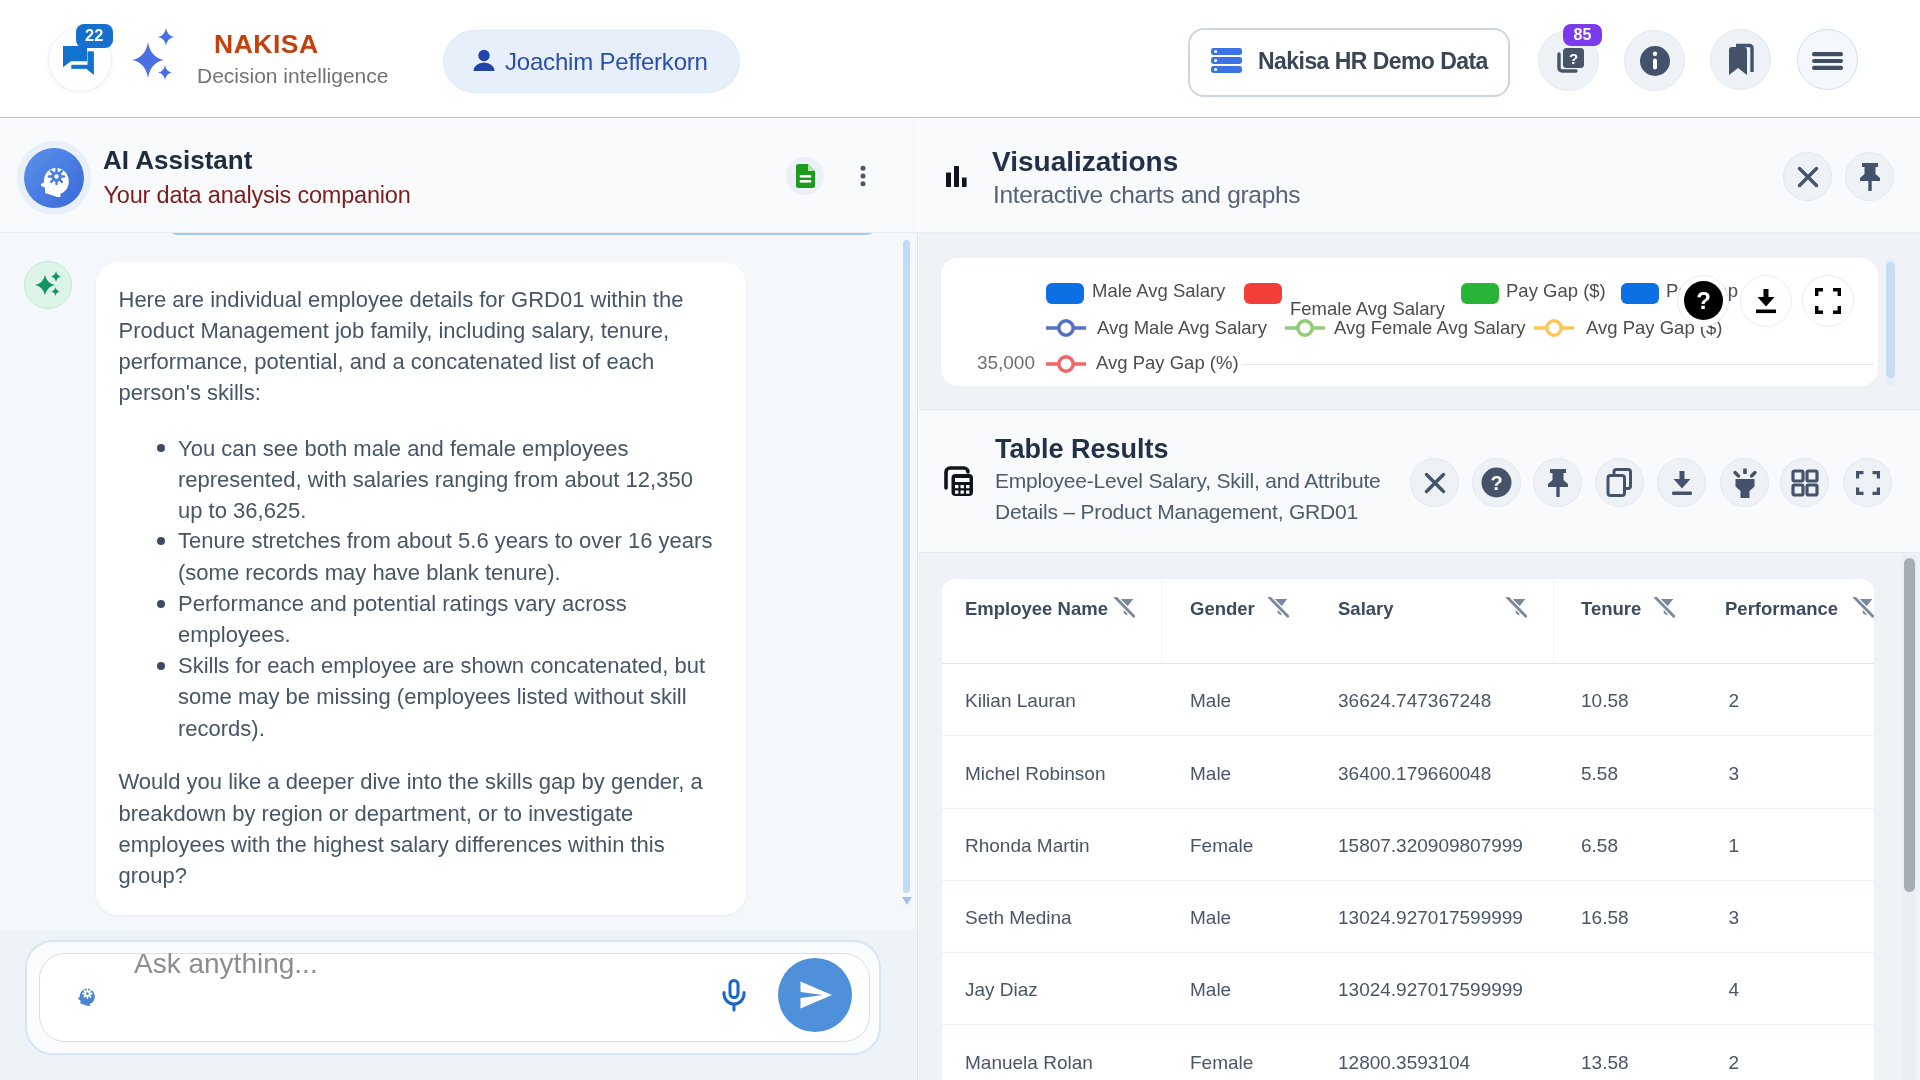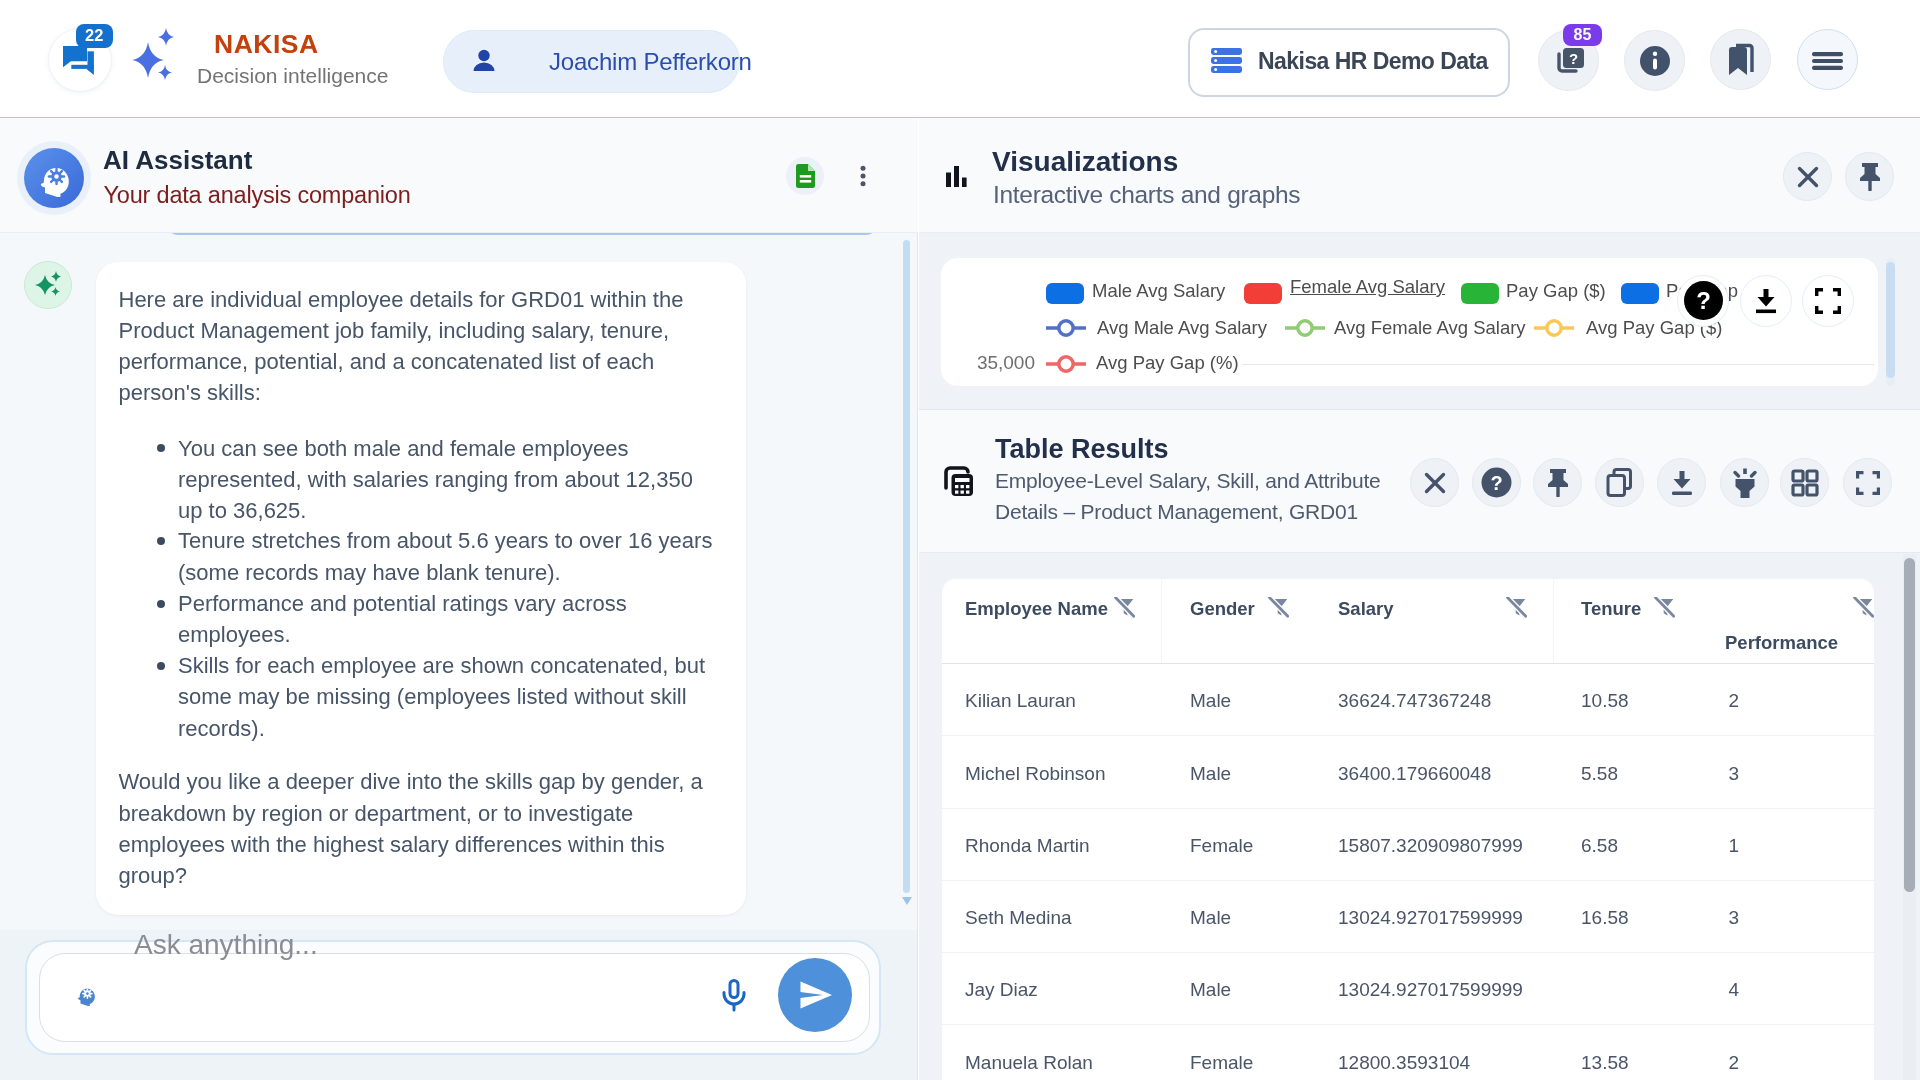--- a/index.html
+++ b/index.html
@@ -43,21 +43,21 @@
     <path d="M37 39 Q38 45.5 44 46.5 Q38 47.5 37 54 Q36 47.5 30 46.5 Q36 45.5 37 39 Z" fill="#4a6fe3"></path>
   </svg>
   <div class="abs" style="left:214px;top:29px;font-size:26.5px;font-weight:bold;color:#c2410c;letter-spacing:.5px;">NAKISA</div>
   <div class="abs" style="left:197px;top:64px;font-size:21px;color:#737373;">Decision intelligence</div>
 
   <div class="abs" style="left:443px;top:30px;width:297px;height:63px;border-radius:32px;background:#e7f0fa;border:1px solid #dcebf8;"></div>
   <svg class="abs" style="left:470px;top:47px;" width="28" height="28" viewBox="0 0 28 28">
     <circle cx="14" cy="8.5" r="5.7" fill="#2244a8"></circle>
     <path d="M3.5 24 a10.5 8.6 0 0 1 21 0 z" fill="#2244a8"></path>
   </svg>
-  <div class="abs" style="left:505px;top:48px;font-size:24px;letter-spacing:-0.2px;color:#2b4dae;margin-left:44px;">Joachim Pefferkorn</div>
+  <div class="abs" style="left:505px;top:48px;font-size:24px;letter-spacing:-0.2px;color:#2b4dae;">Joachim Pefferkorn</div>
 
   <div class="abs" style="left:1188px;top:28px;width:322px;height:69px;border-radius:16px;background:#ffffff;border:2px solid #ccd6e2;"></div>
   <svg class="abs" style="left:1211px;top:48px;" width="31" height="25" viewBox="0 0 31 25">
     <rect x="0" y="0" width="31" height="7" rx="2.4" fill="#3b72e4"></rect>
         <circle cx="4.6" cy="3.5" r="1.5" fill="#fff"></circle>
     <rect x="0" y="9" width="31" height="7" rx="2.4" fill="#3b72e4"></rect>
         <circle cx="4.6" cy="12.5" r="1.5" fill="#fff"></circle>
     <rect x="0" y="18" width="31" height="7" rx="2.4" fill="#3b72e4"></rect>
         <circle cx="4.6" cy="21.5" r="1.5" fill="#fff"></circle>
   </svg>
@@ -179,21 +179,21 @@
       <line x1="20.5" y1="17.5" x2="20.5" y2="25.1"></line>
       <line x1="20.5" y1="17.5" x2="15.1" y2="22.9"></line>
       <line x1="20.5" y1="17.5" x2="12.9" y2="17.5"></line>
       <line x1="20.5" y1="17.5" x2="15.1" y2="12.1"></line>
       <line x1="20.5" y1="17.5" x2="20.5" y2="9.9"></line>
       <line x1="20.5" y1="17.5" x2="25.9" y2="12.1"></line>
     </g>
     <circle cx="20.5" cy="17.5" r="5.2" fill="#ffffff"></circle>
     <circle cx="20.5" cy="17.5" r="2.2" fill="#4a86cf"></circle>
   </svg>
-  <div class="abs" style="left:134px;top:811px;font-size:28px;color:#8c8c94;">Ask anything...</div>
+  <div class="abs" style="left:134px;top:830px;font-size:28px;color:#8c8c94;">Ask anything...</div>
   <svg class="abs" style="left:722px;top:861px;" width="24" height="33" viewBox="0 0 24 33">
     <rect x="8" y="1.5" width="8" height="17" rx="4" fill="none" stroke="#1a66c2" stroke-width="3"></rect>
     <path d="M2 13.5 v1.5 a10 10 0 0 0 20 0 v-1.5" fill="none" stroke="#1a66c2" stroke-width="3" stroke-linecap="round"></path>
     <line x1="12" y1="26" x2="12" y2="31" stroke="#1a66c2" stroke-width="3" stroke-linecap="round"></line>
   </svg>
   <div class="abs" style="left:778px;top:840px;width:74px;height:74px;border-radius:50%;background:#4e90d9;"></div>
   <svg class="abs" style="left:797px;top:859px;" width="37" height="36" viewBox="0 0 24 24">
     <path d="M2 21 L23 12 L2 3 V10 L17 12 L2 14 Z" fill="#ffffff"></path>
   </svg>
   
@@ -223,21 +223,21 @@
       <path d="M5 0 h16 v4 h-2.5 v7 l4.5 4 v3 h-20 v-3 l4.5 -4 v-7 h-2.5 z" fill="#44536a"></path>
       <line x1="13" y1="18" x2="13" y2="27" stroke="#44536a" stroke-width="3.4" stroke-linecap="round"></line>
     </svg>
   </div>
 
   <div class="abs" style="left:22px;top:140px;width:937px;height:128px;background:#ffffff;border-radius:17px;overflow:hidden;">
     <div id="legend" style="position:absolute;left:0;top:0;width:937px;height:128px;font-size:18.5px;color:#4d4d4d;">
       <div class="abs" style="left:105px;top:25px;width:38px;height:21px;border-radius:6px;background:#0d6fe4;"></div>
       <div class="abs lg" style="left:151px;top:23.2px;">Male Avg Salary</div>
       <div class="abs" style="left:303px;top:25px;width:38px;height:21px;border-radius:6px;background:#f23e36;"></div>
-      <div class="abs lg" style="left:349px;top:19px;text-decoration:underline;">Female Avg Salary</div>
+      <div class="abs lg" style="left:349px;top:41px;">Female Avg Salary</div>
       <div class="abs" style="left:520px;top:25px;width:38px;height:21px;border-radius:6px;background:#27b437;"></div>
       <div class="abs lg" style="left:565px;top:23.2px;">Pay Gap ($)</div>
       <div class="abs" style="left:680px;top:25px;width:38px;height:21px;border-radius:6px;background:#0d6fe4;"></div>
       <div class="abs lg" style="left:725px;top:23.2px;">Pay Gap (%)</div>
       <svg class="abs" style="left:105px;top:60px;" width="40" height="20" viewBox="0 0 40 20">
         <line x1="0" y1="10" x2="40" y2="10" stroke="#5470c6" stroke-width="3.5"></line>
         <circle cx="20" cy="10" r="7.2" fill="#ffffff" stroke="#5470c6" stroke-width="3.5"></circle>
       </svg>
       <div class="abs lg" style="left:156px;top:60.1px;">Avg Male Avg Salary</div>
       <svg class="abs" style="left:344px;top:60px;" width="40" height="20" viewBox="0 0 40 20">
@@ -376,21 +376,21 @@
             <use href="#funnel"></use>
           </svg>
       <div class="abs th" style="left:396.5px;top:19.5px;">Salary</div>
       <svg class="abs fil" style="left:563px;top:18px;">
             <use href="#funnel"></use>
           </svg>
       <div class="abs th" style="left:639.5px;top:19.5px;">Tenure</div>
       <svg class="abs fil" style="left:711px;top:18px;">
             <use href="#funnel"></use>
           </svg>
-      <div class="abs th" style="left:783.5px;top:19.5px;margin-top:34px;">Performance</div>
+      <div class="abs th" style="left:783.5px;top:19.5px;">Performance</div>
       <svg class="abs fil" style="left:910px;top:18px;">
             <use href="#funnel"></use>
           </svg>
       <div class="abs" style="left:0;top:84px;width:932px;height:1px;background:#dce4ee;"></div>
       <div class="abs td" style="left:23.5px;top:112.3px;">Kilian Lauran</div>
       <div class="abs td" style="left:248.5px;top:112.3px;">Male</div>
       <div class="abs td" style="left:396.5px;top:112.3px;">36624.747367248</div>
       <div class="abs td" style="left:639.5px;top:112.3px;">10.58</div>
       <div class="abs td" style="left:787px;top:112.3px;">2</div>
       <div class="abs" style="left:0;top:156.3px;width:932px;height:1px;background:#eef1f5;"></div>

